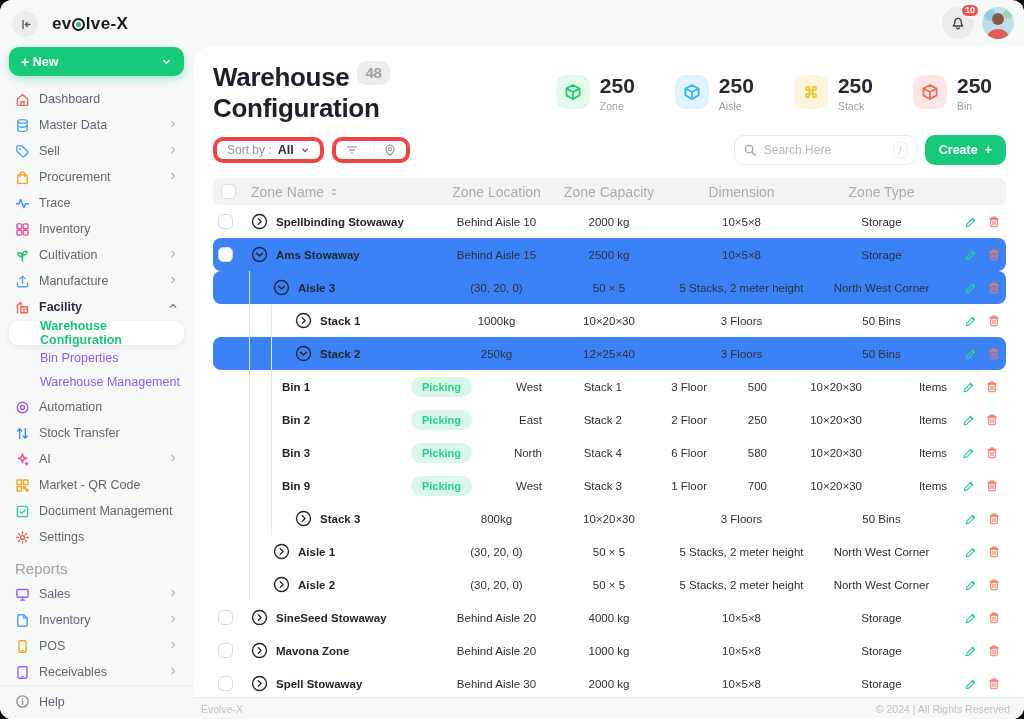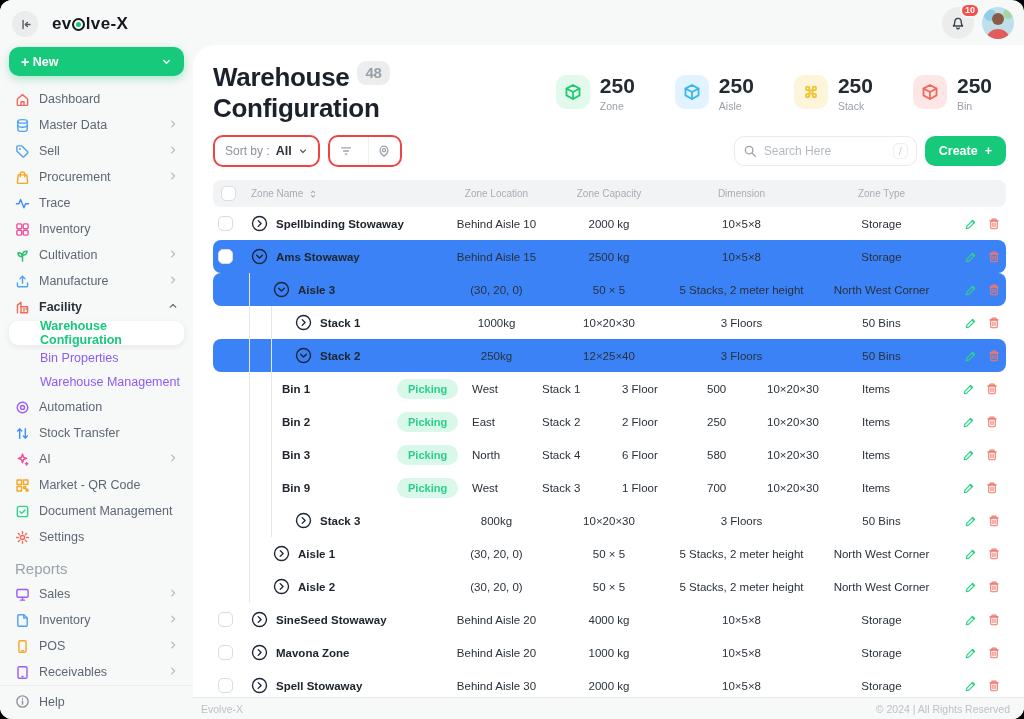--- a/index.html
+++ b/index.html
@@ -38,49 +38,49 @@
   .page-title { font-size:26px; font-weight:700; color:#1b212a; line-height:1.18; letter-spacing:-.3px; }
   .count-badge { display:inline-block; vertical-align:8px; margin-left:8px; background:#ebedee; color:#98a0a8; font-size:15px; font-weight:700; border-radius:9px; padding:3px 8px; }
   .stats { display:flex; gap:40px; margin:14px 14px 0 0; }
   .stat { display:flex; gap:10px; align-items:flex-start; }
   .stat-tile { width:34px; height:34px; border-radius:10px; display:flex; align-items:center; justify-content:center; flex:none; }
   .stat-val { font-size:21px; font-weight:700; color:#242b33; line-height:1; }
   .stat-lbl { font-size:10.5px; color:#9aa1a9; margin-top:4px; }
 
   .ctrl-row { display:flex; justify-content:space-between; align-items:center; margin-top:12px; }
   .ctrl-left, .ctrl-right { display:flex; gap:8px; align-items:center; }
-  .pill { background:#fff; border:2px solid #ef4444; border-radius:10px; height:32px; display:flex; align-items:center; padding:0 10px; gap:6px; cursor:pointer; font-size:12px; color:#8a929b; }
+  .pill { background:#fff; border:4px solid #ef4444; border-radius:10px; height:26px; display:flex; align-items:center; padding:0 10px; gap:6px; cursor:pointer; font-size:12px; color:#8a929b; }
   .pill b { color:#2a313a; font-size:12.5px; }
   .icon-pill { padding:0; }
   .icon-pill .seg { width:32px; height:100%; display:flex; align-items:center; justify-content:center; cursor:pointer; }
   .icon-pill .seg + .seg { border-left:1px solid #eef0f1; }
   .search-box { width:183px; background:#fff; border:1px solid #e8eaec; border-radius:10px; height:30px; display:flex; align-items:center; gap:7px; padding:0 8px; }
   .search-box input { border:none; outline:none; flex:1; font-size:12px; color:#3a4350; width:100%; background:transparent; font-family:"Liberation Sans",sans-serif; }
   .search-box input::placeholder { color:#b4bac0; }
   .slash-hint { color:#c6ccd1; font-size:11px; border:1px solid #eef0f1; border-radius:5px; padding:1px 5px; }
   .create-btn { background:#17c97b; color:#fff; border-radius:10px; height:30px; display:flex; align-items:center; gap:7px; padding:0 14px; font-size:12.5px; font-weight:700; cursor:pointer; }
 
   
   .table { margin-top:13px; }
   .t-head, .std-row { display:grid; grid-template-columns:26px 200px 115px 110px 155px 125px 65px; align-items:center; }
-  .t-head { height:27px; background:#f2f3f4; border-radius:8px; color:#a6adb4; font-size:10px; }
+  .t-head { height:27px; background:#f2f3f4; border-radius:8px; color:#a6adb4; font-size:14px; }
   .t-head .c { text-align:center; }
   .t-head .name-h { display:flex; align-items:center; gap:5px; padding-left:12px; }
   .row { height:33px; position:relative; }
   .std-row { font-size:11.5px; color:#252c35; }
   .std-row .c { text-align:center; color:#2a313a; }
   .row.shaded { background:#3b82f6; border-radius:8px; }
   .chk { width:15px; height:15px; border:1.5px solid #d9dde0; border-radius:5px; background:#fff; margin-left:5px; cursor:pointer; }
   .name-cell { display:flex; align-items:center; gap:8px; font-weight:600; color:#20262e; }
   .exp { width:17px; height:17px; flex:none; cursor:pointer; display:flex; }
   .act { display:flex; gap:9px; justify-content:flex-end; padding-right:8px; }
   .act span { cursor:pointer; display:flex; }
   .guide { position:absolute; top:0; bottom:0; width:1px; background:#e5e7e9; }
   .bin-row { display:grid; grid-template-columns:69px 115px 75px 70px 80px 85px 60px 95px 85px 60px; align-items:center; font-size:11.5px; color:#2a313a; }
-  .bin-row .c { text-align:left; }
+  .bin-row .c { text-align:right; }
   .bin-name { font-weight:600; color:#20262e; }
   .badge-pick { display:inline-block; background:#d9f8e9; color:#27d08a; font-size:11px; font-weight:600; border-radius:12px; padding:4px 11px; }
 
   .foot { height:22px; border-top:1px solid #e9eaeb; display:flex; align-items:center; justify-content:space-between; padding:0 14px 0 8px; font-size:10.5px; color:#bcc2c8; background:#f7f8f8; }
 </style>
 </head>
 <body>
 
 <div class="frame">
 

